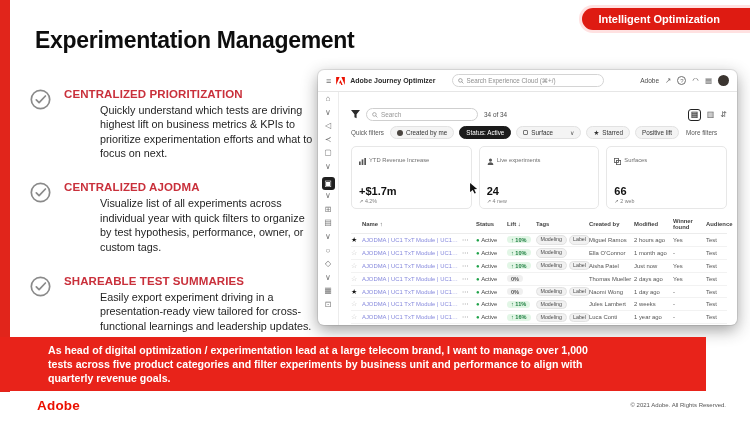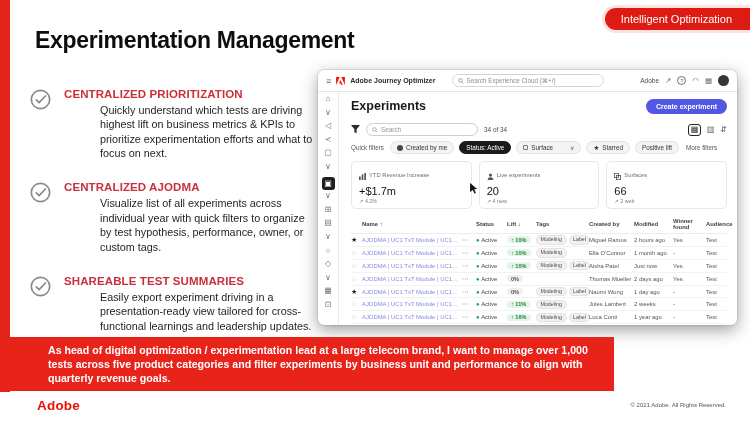--- a/index.html
+++ b/index.html
@@ -2,31 +2,31 @@
 <html><head>
 <meta charset="utf-8">
 <style>
   * { margin:0; padding:0; box-sizing:border-box; }
   html,body { width:750px; height:421px; }
   body { font-family:"Liberation Sans", sans-serif; background:#fff; position:relative; overflow:hidden; }
 
   
   .red-rail { position:absolute; left:0; top:0; width:10px; height:392px; background:#E1251B; }
   .badge { position:absolute; right:0; top:8px; height:22px; background:#DE1B12; color:#fff;
-           border-radius:12px 0 0 12px; padding:0 18px 0 16px; display:flex; align-items:center;
-           font-size:11px; font-weight:normal; box-shadow:0 0 0 3px rgba(255,170,170,.35); }
+           border-radius:12px 0 0 12px; padding:0 30px 0 16px; display:flex; align-items:center;
+           font-size:11px; font-weight:bold; box-shadow:0 0 0 3px rgba(255,170,170,.35); }
   .title { position:absolute; left:35px; top:27px; font-size:23px; font-weight:bold; color:#0d0d0d; letter-spacing:-.3px; }
 
   .sections { position:absolute; left:30px; top:88px; width:284px; }
   .section { position:relative; padding-left:34px; margin-bottom:21px; }
   .chk { position:absolute; left:0; top:1px; }
   .sec-h { color:#C9303B; font-weight:bold; font-size:11.5px; margin-bottom:3px; letter-spacing:.1px; }
   .sec-b { font-size:10.8px; line-height:1.33; color:#1f1f1f;margin-left:36px; }
 
-  .banner { position:absolute; left:0; top:337px; width:614px; height:54px; background:#E8231A;
+  .banner { position:absolute; left:0; top:337px; width:706px; height:54px; background:#E8231A;
             display:flex; align-items:center; }
   .banner p { margin-left:48px; width:560px; color:#fff; font-size:10.6px; font-weight:bold; line-height:1.34; }
   .adobe-logo { position:absolute; left:37px; top:398px; color:#EB1000; font-weight:bold; font-size:13.5px; letter-spacing:.2px; }
   .copyright { position:absolute; right:24px; top:402px; font-size:6px; color:#555; }
 
   
   .app { position:absolute; left:318px; top:70px; width:419px; height:255px; background:#fff;
          border-radius:6px; box-shadow:0 5px 16px rgba(40,40,40,.45), 0 0 0 1px #e9e9e9; overflow:hidden; }
 
   .topbar { position:absolute; left:0; top:0; right:0; height:22px; border-bottom:1px solid #e6e6e6;
@@ -70,21 +70,21 @@
   .pill .pav { width:6px; height:6px; border-radius:50%; background:#4a4540; }
   .pill .pst { font-size:6.5px; font-style:normal; }
   .pill .psq { width:5px; height:5px; border:1px solid #777; border-radius:1px; }
   .pill .chev { font-style:normal; margin-left:14px; color:#555; font-size:6px; }
   .more-filters { font-size:6.3px; color:#565656; margin-left:2px; }
 
   .kpi-row { display:flex; gap:7px; margin-top:7px; }
   .kpi { flex:1; border:1px solid #e7e7e7; border-radius:5px; padding:4px 7px 4px; background:#fff; }
   .k-top { display:flex; align-items:center; gap:3px; }
   .k-label { font-size:5.8px; color:#6f6f6f; }
-  .k-value { font-size:11px; font-weight:normal; color:#111; margin-top:1px; }
+  .k-value { font-size:11px; font-weight:bold; color:#111; margin-top:16px; }
   .k-delta { font-size:5.3px; color:#7c7c7c; margin-top:1px; }
 
   .table { margin-top:7px; }
   .tgrid { display:grid; grid-template-columns:11px 100px 14px 31px 29px 53px 45px 39px 33px 1fr;
            align-items:center; }
   .t-head { border-bottom:1px solid #ececec; padding:2px 0 3px; }
   .t-head .hcell { font-size:5.9px; font-weight:bold; color:#3f3f3f; }
   .trow { height:12.9px; border-bottom:1px solid #f2f2f2; font-size:5.9px; color:#555; }
   .star { font-size:7px; color:#bdbdbd; }
   .star.on { color:#141414; }
@@ -185,24 +185,20 @@
       <span class="rail-ic">∨</span>
       <span class="rail-ic">▦</span>
       <span class="rail-ic">⊡</span>
     </div>
 
   <svg class="cursor-ic" width="8" height="11" viewBox="0 0 10 14">
       <path d="M0 0 L9 7.5 L5.2 8 L7.4 12.6 L5.6 13.5 L3.4 8.9 L0 11.4 Z" fill="#111"></path>
     </svg>
 
   <div class="content">
-    <div class="page-head">
-      <div class="page-title">Experiments</div>
-      <button class="create-btn">Create experiment</button>
-    </div>
 
     <div class="filter-row">
       <svg width="9" height="9" viewBox="0 0 10 10">
           <path d="M0 0 H10 L6.2 4.6 V9.2 L3.8 8 V4.6 Z" fill="#2b2b2b"></path>
         </svg>
       <span class="search-pill">
         <svg width="6" height="6" viewBox="0 0 10 10">
             <circle cx="4" cy="4" r="3" fill="none" stroke="#999" stroke-width="1.3"></circle>
             <line x1="6.3" y1="6.3" x2="9" y2="9" stroke="#999" stroke-width="1.3"></line>
           </svg>
@@ -257,21 +253,21 @@
   </div>
 
   <div class="kpi">
     <div class="k-top">
             <span class="k-ic"><svg width="7" height="7" viewBox="0 0 10 10">
                 <circle cx="5" cy="3" r="2.2" fill="#555"></circle>
                 <path d="M1 10 a4 4 0 0 1 8 0 Z" fill="#555"></path>
               </svg></span>
             <span class="k-label">Live experiments</span>
           </div>
-    <div class="k-value">20</div>
+    <div class="k-value">24</div>
     <div class="k-delta">↗ 4 new</div>
   </div>
 
   <div class="kpi">
     <div class="k-top">
             <span class="k-ic"><svg width="7" height="7" viewBox="0 0 10 10">
                 <rect x="0.5" y="0.5" width="6" height="6" fill="none" stroke="#555" stroke-width="1.2"></rect>
                 <rect x="3.5" y="3.5" width="6" height="6" fill="none" stroke="#555" stroke-width="1.2"></rect>
               </svg></span>
             <span class="k-label">Surfaces</span>

